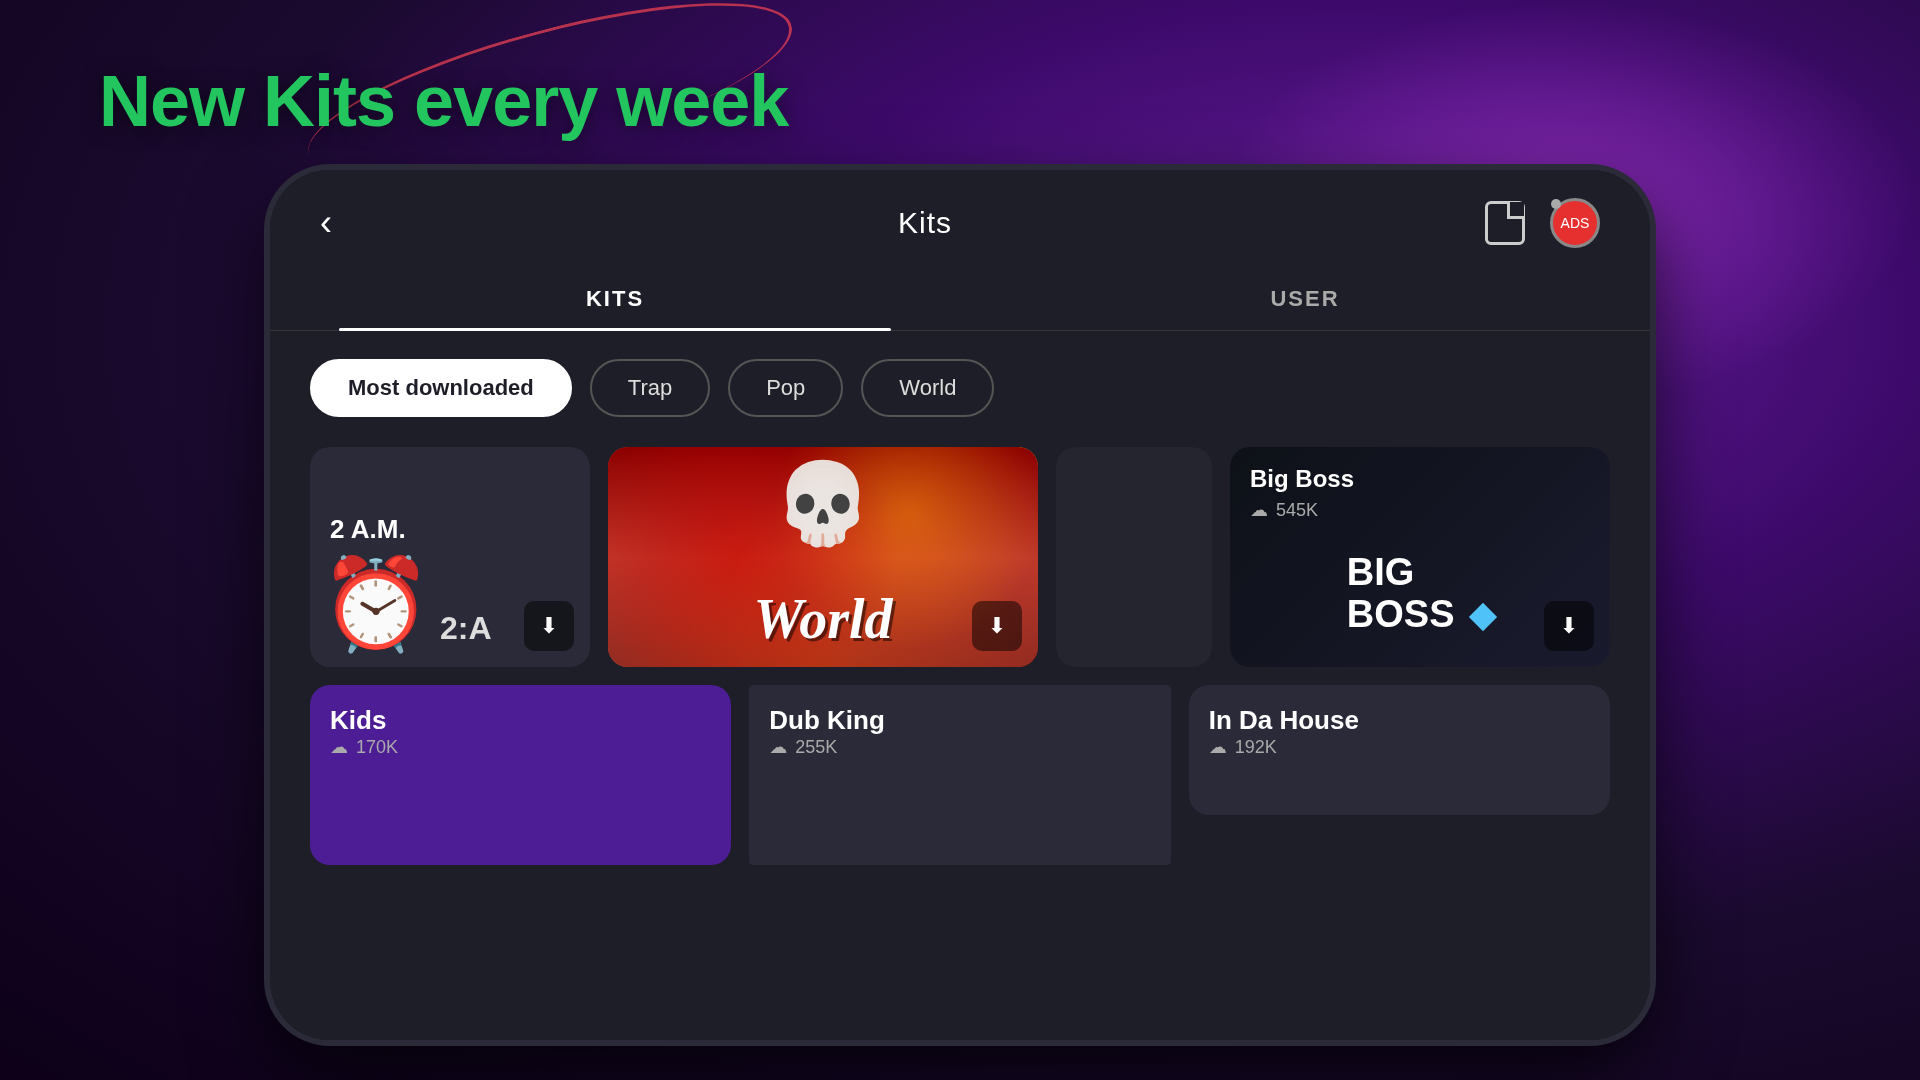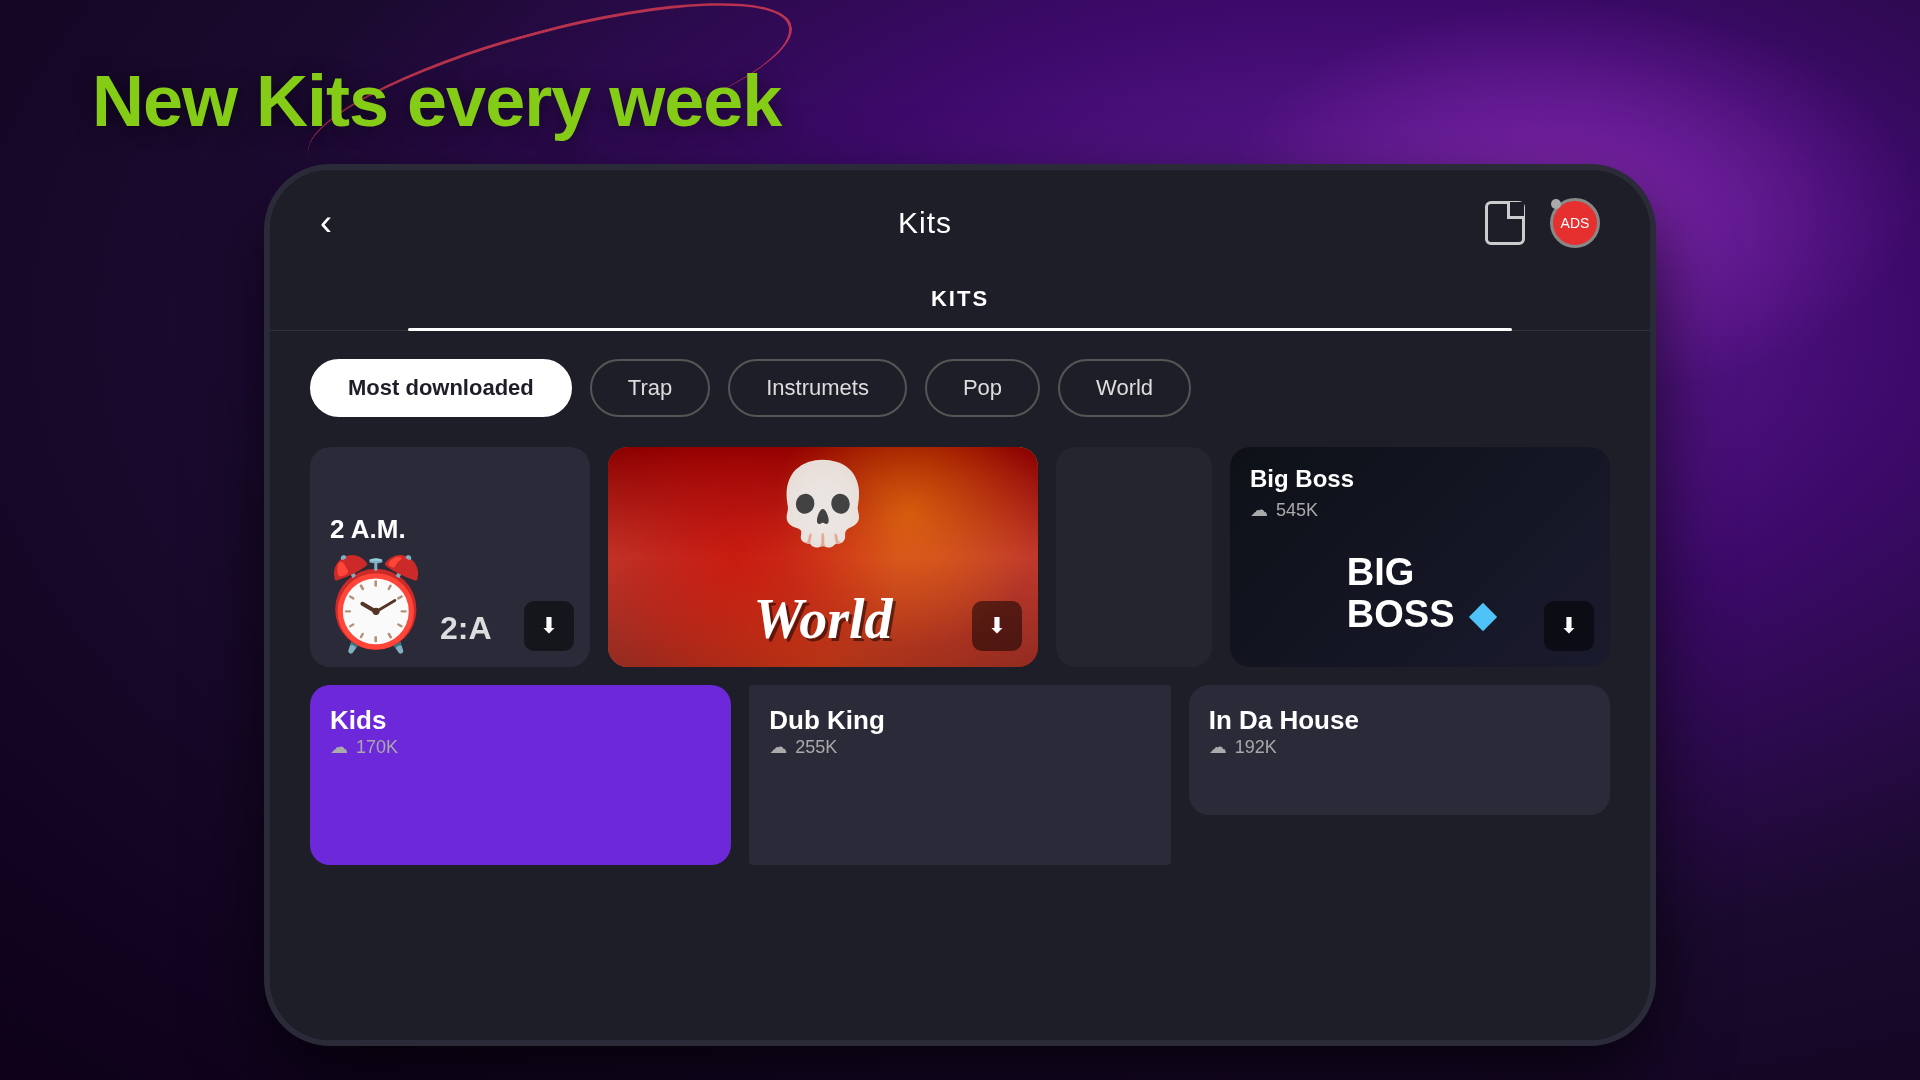--- a/index.html
+++ b/index.html
@@ -36,23 +36,23 @@
       border-bottom: none;
       border-left: none;
       transform: rotate(-15deg);
       z-index: 1;
     }
 
     
     .hero-text {
       position: absolute;
       top: 60px;
-      left: 92px;
+      left: 99px;
       z-index: 10;
-      color: #84cc16;
+      color: #22c55e;
       font-size: 72px;
       font-weight: 800;
       letter-spacing: -1px;
       text-shadow: 0 2px 20px rgba(0,0,0,0.5);
     }
 
     
     .phone-frame {
       position: absolute;
       top: 170px;
@@ -383,21 +383,21 @@
       background: #4fc3f7;
       transform: rotate(45deg);
       margin-left: 8px;
       vertical-align: middle;
     }
 
     
     .card-kids {
       flex: 1;
       height: 180px;
-      background: #6d28d9;
+      background: #4c1d95;
       border-radius: 20px;
       padding: 20px;
       position: relative;
       overflow: hidden;
     }
     .card-kids-title {
       color: #fff;
       font-size: 26px;
       font-weight: 700;
     }
@@ -440,31 +440,31 @@
           <div class="file-icon"></div>
         </div>
         <div class="ads-badge">ADS</div>
       </div>
     </div>
 
     <div class="tabs-bar">
       <div class="tab-item active">
         <span>KITS</span>
       </div>
+      <div class="tab-item">
+        <span>USER</span>
+      </div>
     </div>
 
     <div class="filter-row">
       <div class="filter-pill active">
         <span>Most downloaded</span>
       </div>
       <div class="filter-pill">
         <span>Trap</span>
-      </div>
-      <div class="filter-pill">
-        <span>Instrumets</span>
       </div>
       <div class="filter-pill">
         <span>Pop</span>
       </div>
       <div class="filter-pill">
         <span>World</span>
       </div>
     </div>
 
     <div class="cards-area">

